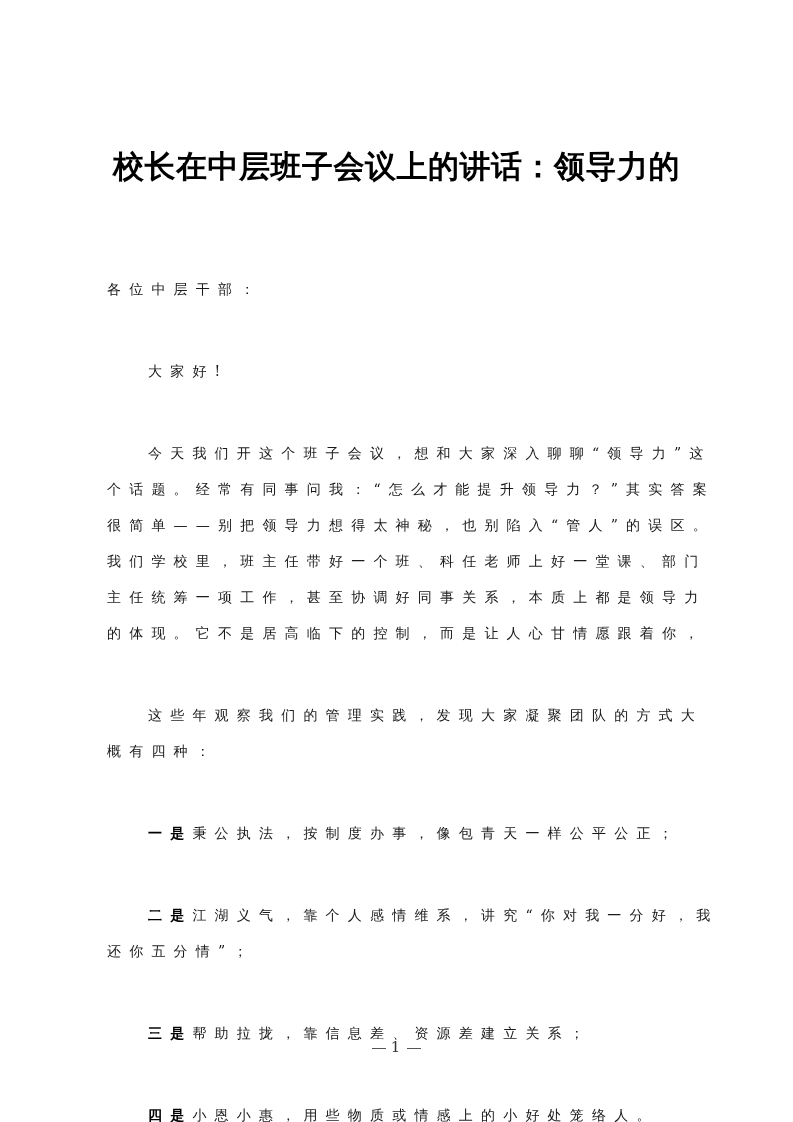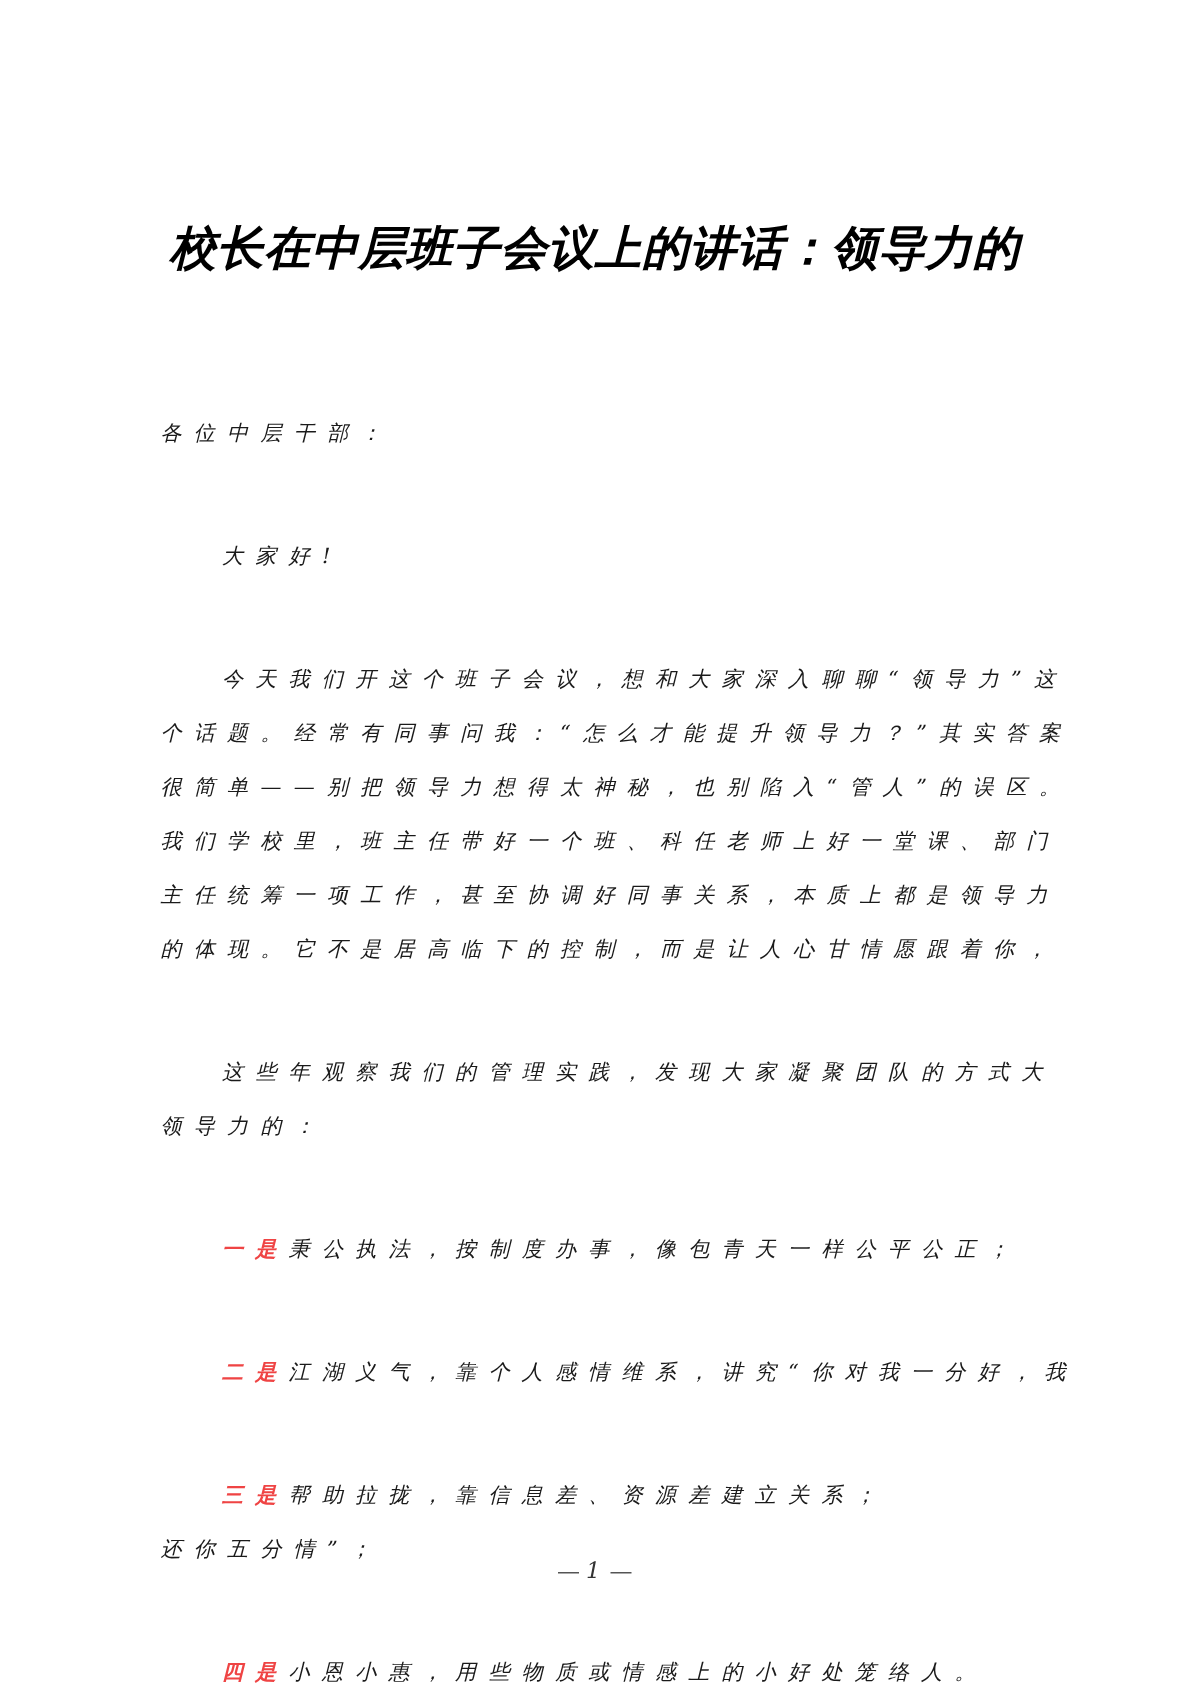--- a/index.html
+++ b/index.html
@@ -15,21 +15,20 @@
     font-family: "DejaVu Serif", "Liberation Serif", serif;
     color: #111111;
   }
   .page {
     position: absolute;
     left: 0;
     top: 0;
     width: 793px;
     height: 1122px;
     background: #ffffff;
-    font-style: italic;
   }
   .title {
     position: absolute;
     left: 80px;
     width: 633px;
     top: 146px;
     text-align: center;
     font-family: "DejaVu Sans", "Liberation Sans", sans-serif;
     font-weight: bold;
     font-size: 31px;
@@ -55,21 +54,21 @@
     white-space: nowrap;
     overflow: visible;
   }
   .indent {
     padding-left: 41px;
     margin-top: 46px;
   }
   .bold {
     font-weight: bold;
     font-family: "DejaVu Sans", "Liberation Sans", sans-serif;
-    color: #ef4444;
+    color: #000000;
   }
   .footer {
     position: absolute;
     left: 0;
     width: 793px;
     top: 1038px;
     text-align: center;
     font-size: 15px;
     color: #333;
     letter-spacing: 2px;
@@ -97,26 +96,26 @@
     <div class="line indent">大家好!</div>
 
     <div class="line indent"><span>今天我们开这个班子会议，想和大家深入聊聊“领导力”这</span></div>
     <div class="line"><span>个话题。经常有同事问我：“怎么才能提升领导力？”其实答案</span></div>
     <div class="line"><span>很简单——别把领导力想得太神秘，也别陷入“管人”的误区。</span></div>
     <div class="line"><span>我们学校里，班主任带好一个班、科任老师上好一堂课、部门</span></div>
     <div class="line"><span>主任统筹一项工作，甚至协调好同事关系，本质上都是领导力</span></div>
     <div class="line"><span>的体现。它不是居高临下的控制，而是让人心甘情愿跟着你，</span></div>
 
     <div class="line indent"><span>这些年观察我们的管理实践，发现大家凝聚团队的方式大</span></div>
-    <div class="line"><span>领导力的：</span></div>
+    <div class="line"><span>概有四种：</span></div>
 
     <div class="line indent"><span class="bold">一是</span><span>秉公执法，按制度办事，像包青天一样公平公正；</span></div>
     <div class="line indent"><span class="bold">二是</span><span>江湖义气，靠个人感情维系，讲究“你对我一分好，我</span></div>
+    <div class="line"><span>还你五分情”；</span></div>
     <div class="line indent"><span class="bold">三是</span><span>帮助拉拢，靠信息差、资源差建立关系；</span></div>
-    <div class="line"><span>还你五分情”；</span></div>
     <div class="line indent"><span class="bold">四是</span><span>小恩小惠，用些物质或情感上的小好处笼络人。</span></div>
 
     <div class="line indent"><span>这四种方法本身没有绝对对错，大家可能都用过，但如果</span></div>
     <div class="line"><span>我们只依赖后三种“关系与感情”，很容易变得刻意，甚至为了</span></div>
 
     <div class="line indent"><span>真正健康持久的团队关系，从来不是饭桌上喝出来的，而</span></div>
   </div>
 
   <div class="footer">
     <span class="dash"></span><span>1</span><span class="dash"></span>

